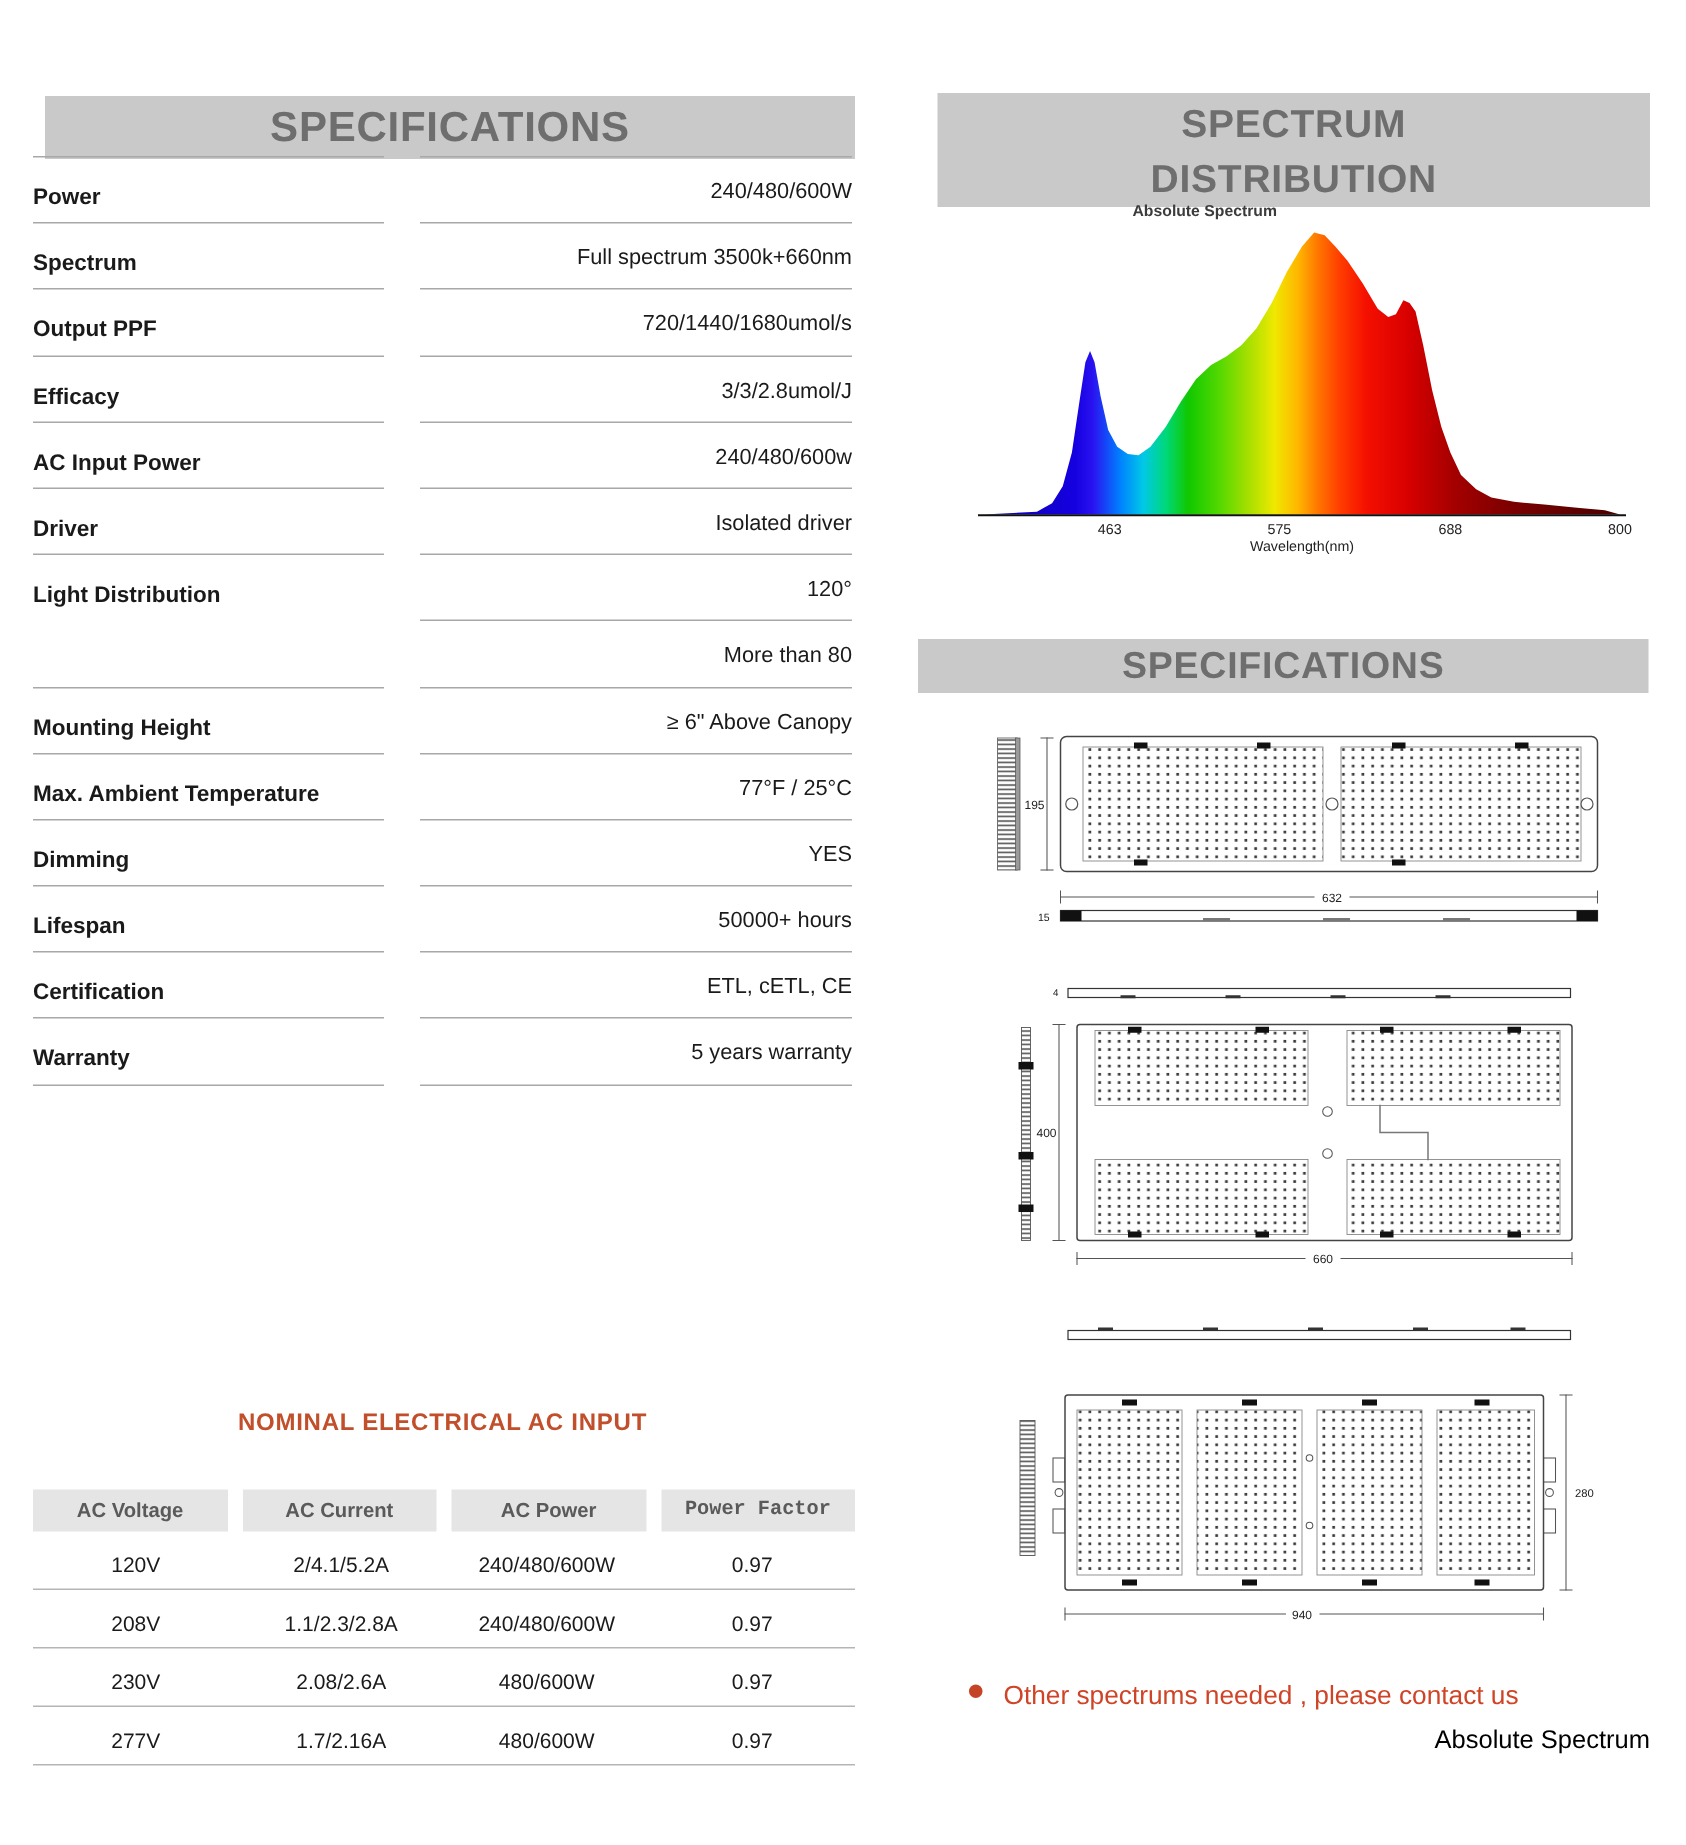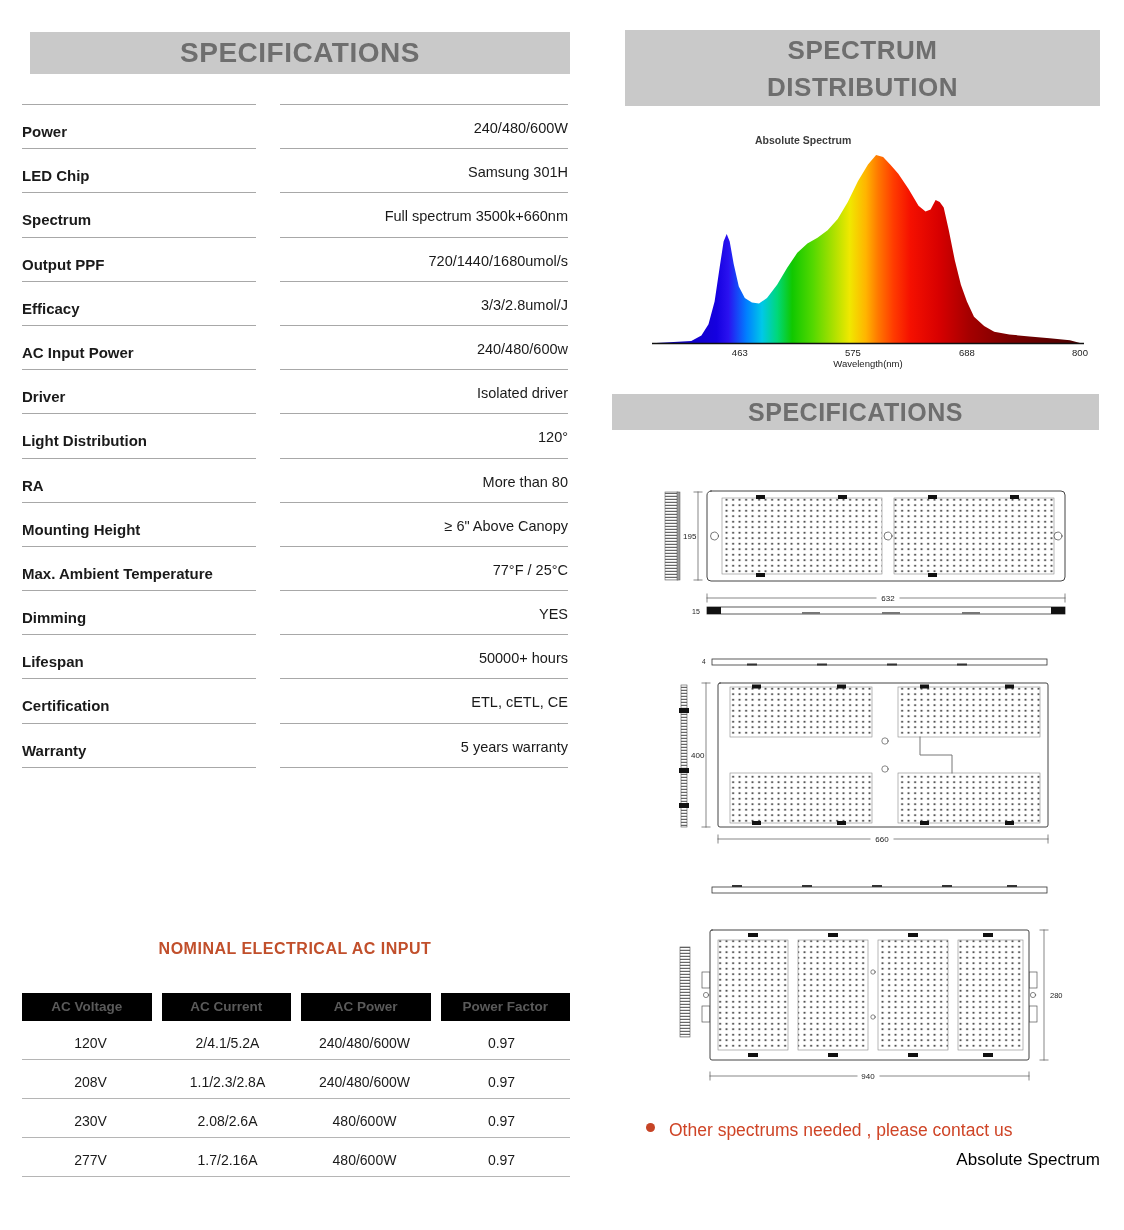--- a/index.html
+++ b/index.html
@@ -2,40 +2,40 @@
 <html><head>
 <meta charset="utf-8">
 <style>
   html,body{margin:0;padding:0;}
   body{
     width:1124px;height:1230px;position:relative;background:#ffffff;
     font-family:"Liberation Sans", sans-serif;color:#1a1a1a;overflow:hidden;
   }
   .abs{position:absolute;}
   
-  .hdr-bar{background:#c9c9c9;color:#6e6e6e;font-weight:bold;text-align:center;letter-spacing:0.5px;}
+  .hdr-bar{background:#c9c9c9;color:#6e6e6e;font-weight:bold;text-align:center;letter-spacing:0.5px;margin-top:32px;}
   #left-header{left:30px;top:32px;width:540px;height:42px;line-height:42px;font-size:28px;}
   #right-header{left:625px;top:30px;width:475px;height:76px;font-size:26px;line-height:37px;padding-top:2px;box-sizing:border-box;}
   #right-specs-header{left:612px;top:394px;width:487px;height:36px;line-height:36px;font-size:25px;}
 
   
   #spec-table{left:22px;top:104px;width:546px;}
   .spec-row{display:flex;height:44.2px;box-sizing:border-box;}
   .spec-label{width:234px;border-top:1px solid #a8a8a8;font-weight:bold;font-size:15px;padding-top:18px;box-sizing:border-box;}
   .spec-value{margin-left:auto;width:288px;border-top:1px solid #a8a8a8;font-size:14.5px;text-align:right;padding-top:15px;box-sizing:border-box;}
   .spec-end{display:flex;height:2px;}
   .spec-end .seg1{width:234px;border-top:1px solid #a8a8a8;}
   .spec-end .seg2{margin-left:auto;width:288px;border-top:1px solid #a8a8a8;}
 
   
   #elec-title{left:22px;top:940px;width:546px;text-align:center;font-size:16px;font-weight:bold;color:#c14f2b;letter-spacing:0.5px;}
   #elec-table{left:22px;top:993px;width:548px;}
   .etable-head{display:flex;height:28px;}
-  .ehead-cell{flex:1;background:#000000;color:#5a5a5a;font-weight:bold;font-size:13.5px;text-align:center;line-height:28px;margin-right:10px;}
-  .ehead-cell:last-child{margin-right:0;}
+  .ehead-cell{flex:1;background:#e5e5e5;color:#5a5a5a;font-weight:bold;font-size:13.5px;text-align:center;line-height:28px;margin-right:10px;}
+  .ehead-cell:last-child{margin-right:0;font-family:Liberation Mono, monospace;}
   .etable-row{display:flex;height:38px;border-bottom:1.5px solid #b5b5b5;}
   .ecell{flex:1;font-size:14px;text-align:center;line-height:44px;}
 
   
   #spectrum-chart{left:648px;top:128px;width:440px;height:250px;}
   .drawing{stroke-linecap:square;}
   #drawing1{left:652px;top:486px;width:425px;height:132px;}
   #drawing2{left:652px;top:653px;width:425px;height:248px;}
   #drawing3{left:652px;top:922px;width:425px;height:170px;}
 
@@ -49,24 +49,20 @@
 <body>
 
 <div class="abs hdr-bar" id="left-header">SPECIFICATIONS</div>
 
 <div class="abs" id="spec-table">
   <div class="spec-row">
       <div class="spec-label">Power</div>
       <div class="spec-value">240/480/600W</div>
     </div>
     <div class="spec-row">
-      <div class="spec-label">LED Chip</div>
-      <div class="spec-value">Samsung 301H</div>
-    </div>
-    <div class="spec-row">
       <div class="spec-label">Spectrum</div>
       <div class="spec-value">Full spectrum 3500k+660nm</div>
     </div>
     <div class="spec-row">
       <div class="spec-label">Output PPF</div>
       <div class="spec-value">720/1440/1680umol/s</div>
     </div>
     <div class="spec-row">
       <div class="spec-label">Efficacy</div>
       <div class="spec-value">3/3/2.8umol/J</div>
@@ -77,21 +73,20 @@
     </div>
     <div class="spec-row">
       <div class="spec-label">Driver</div>
       <div class="spec-value">Isolated driver</div>
     </div>
     <div class="spec-row">
       <div class="spec-label">Light Distribution</div>
       <div class="spec-value">120°</div>
     </div>
     <div class="spec-row">
-      <div class="spec-label">RA</div>
       <div class="spec-value">More than 80</div>
     </div>
     <div class="spec-row">
       <div class="spec-label">Mounting Height</div>
       <div class="spec-value">≥ 6" Above Canopy</div>
     </div>
     <div class="spec-row">
       <div class="spec-label">Max. Ambient Temperature</div>
       <div class="spec-value">77°F / 25°C</div>
     </div>

